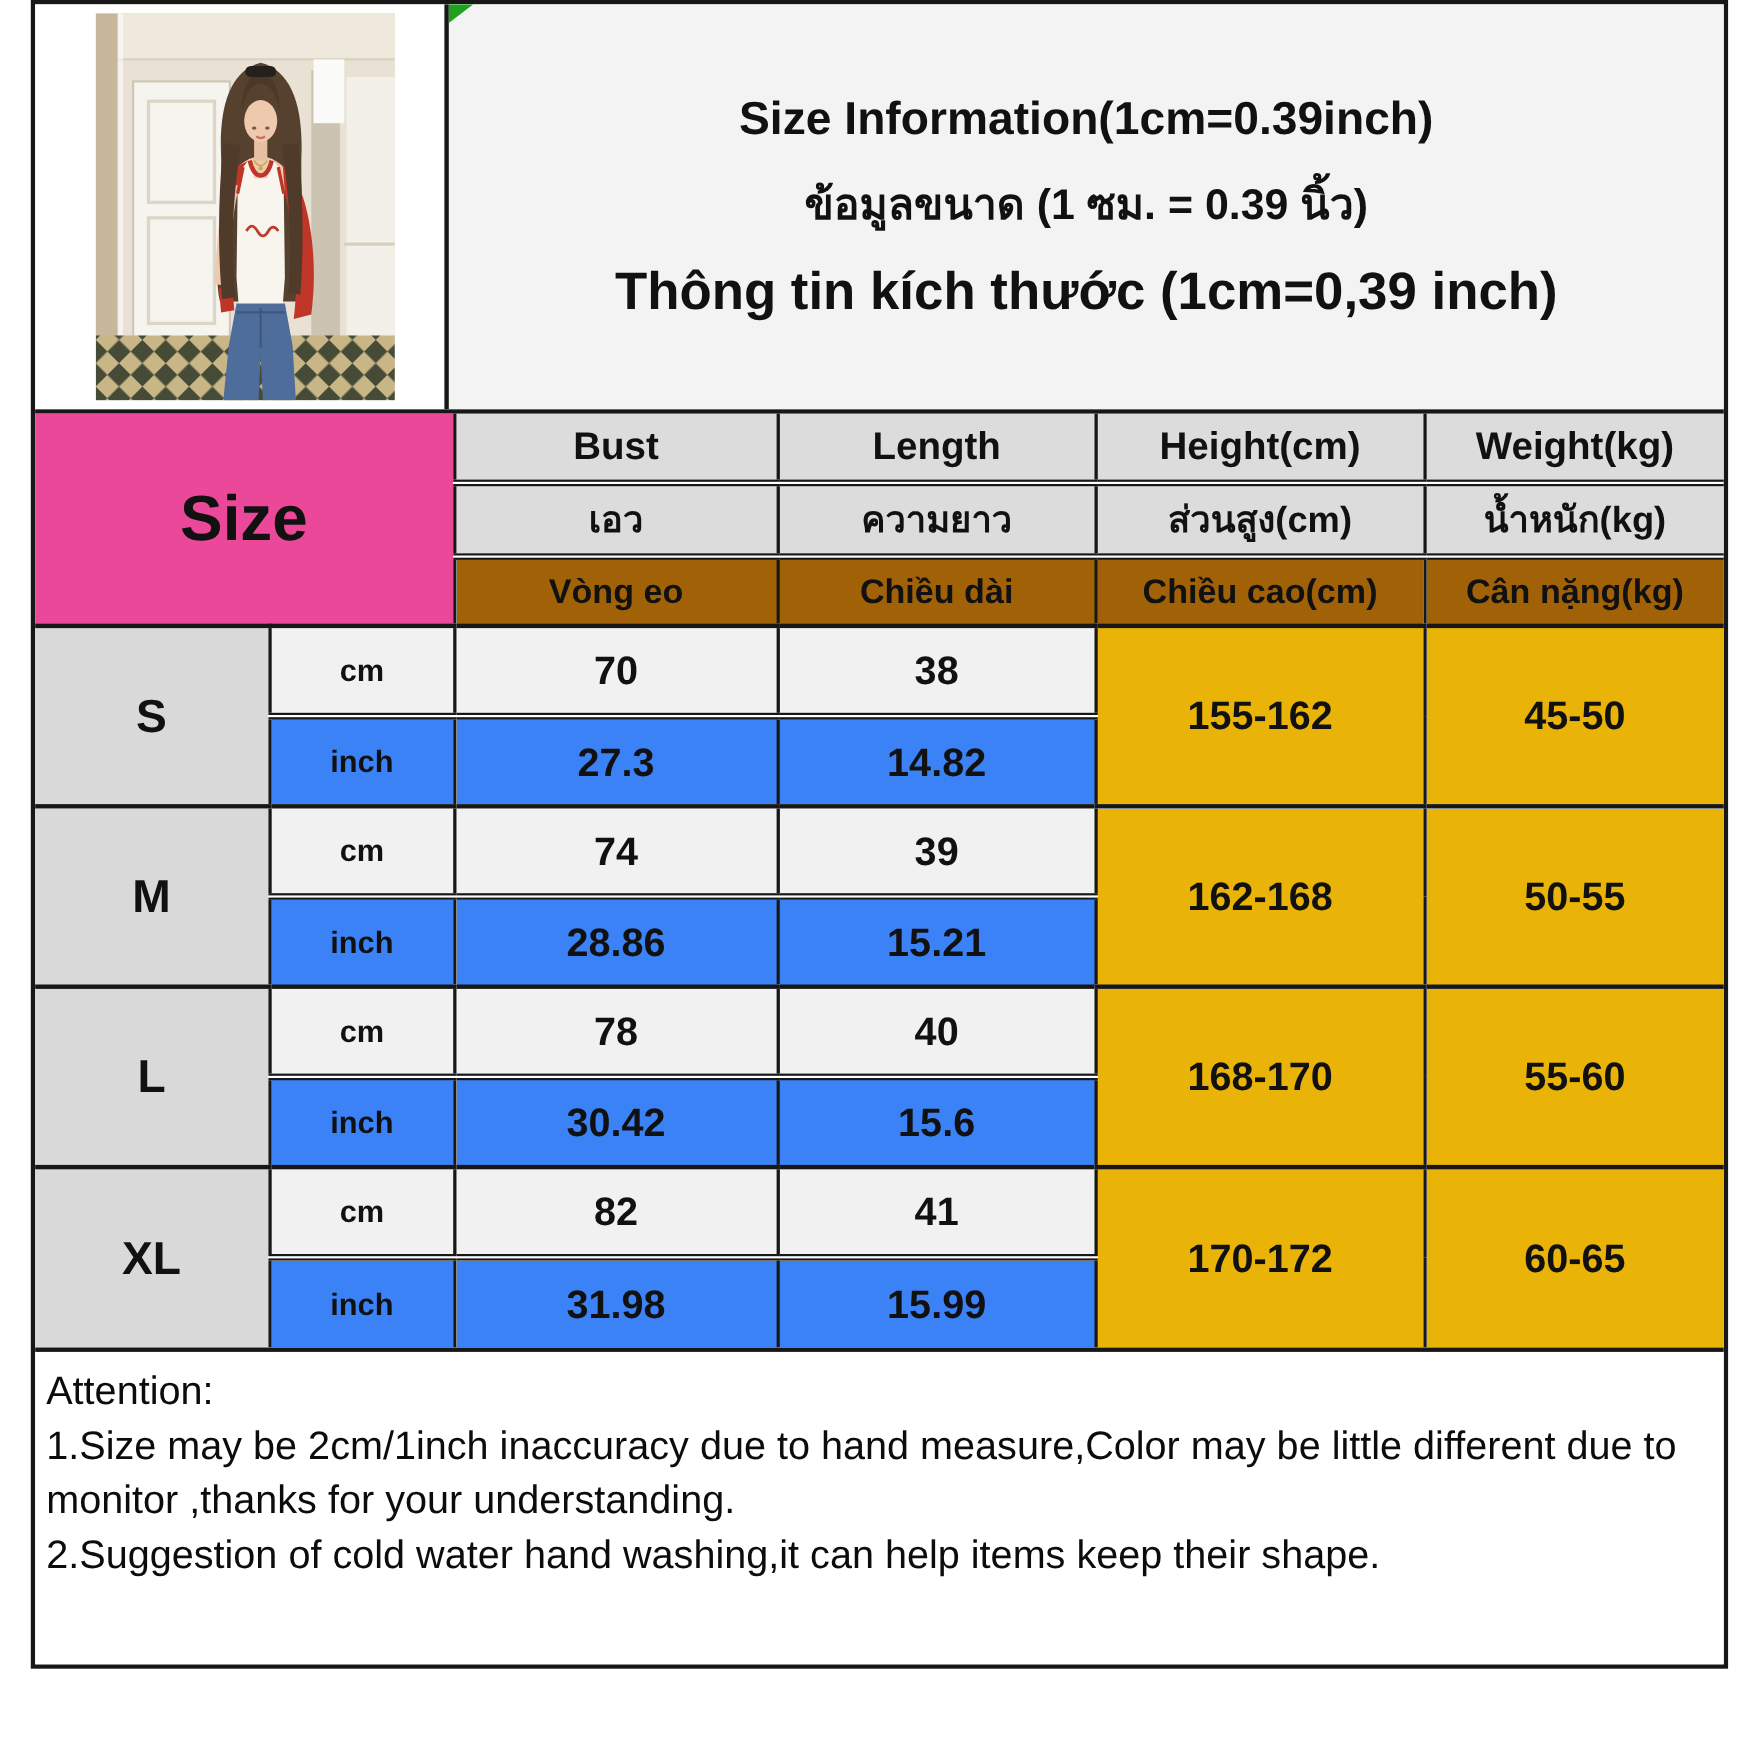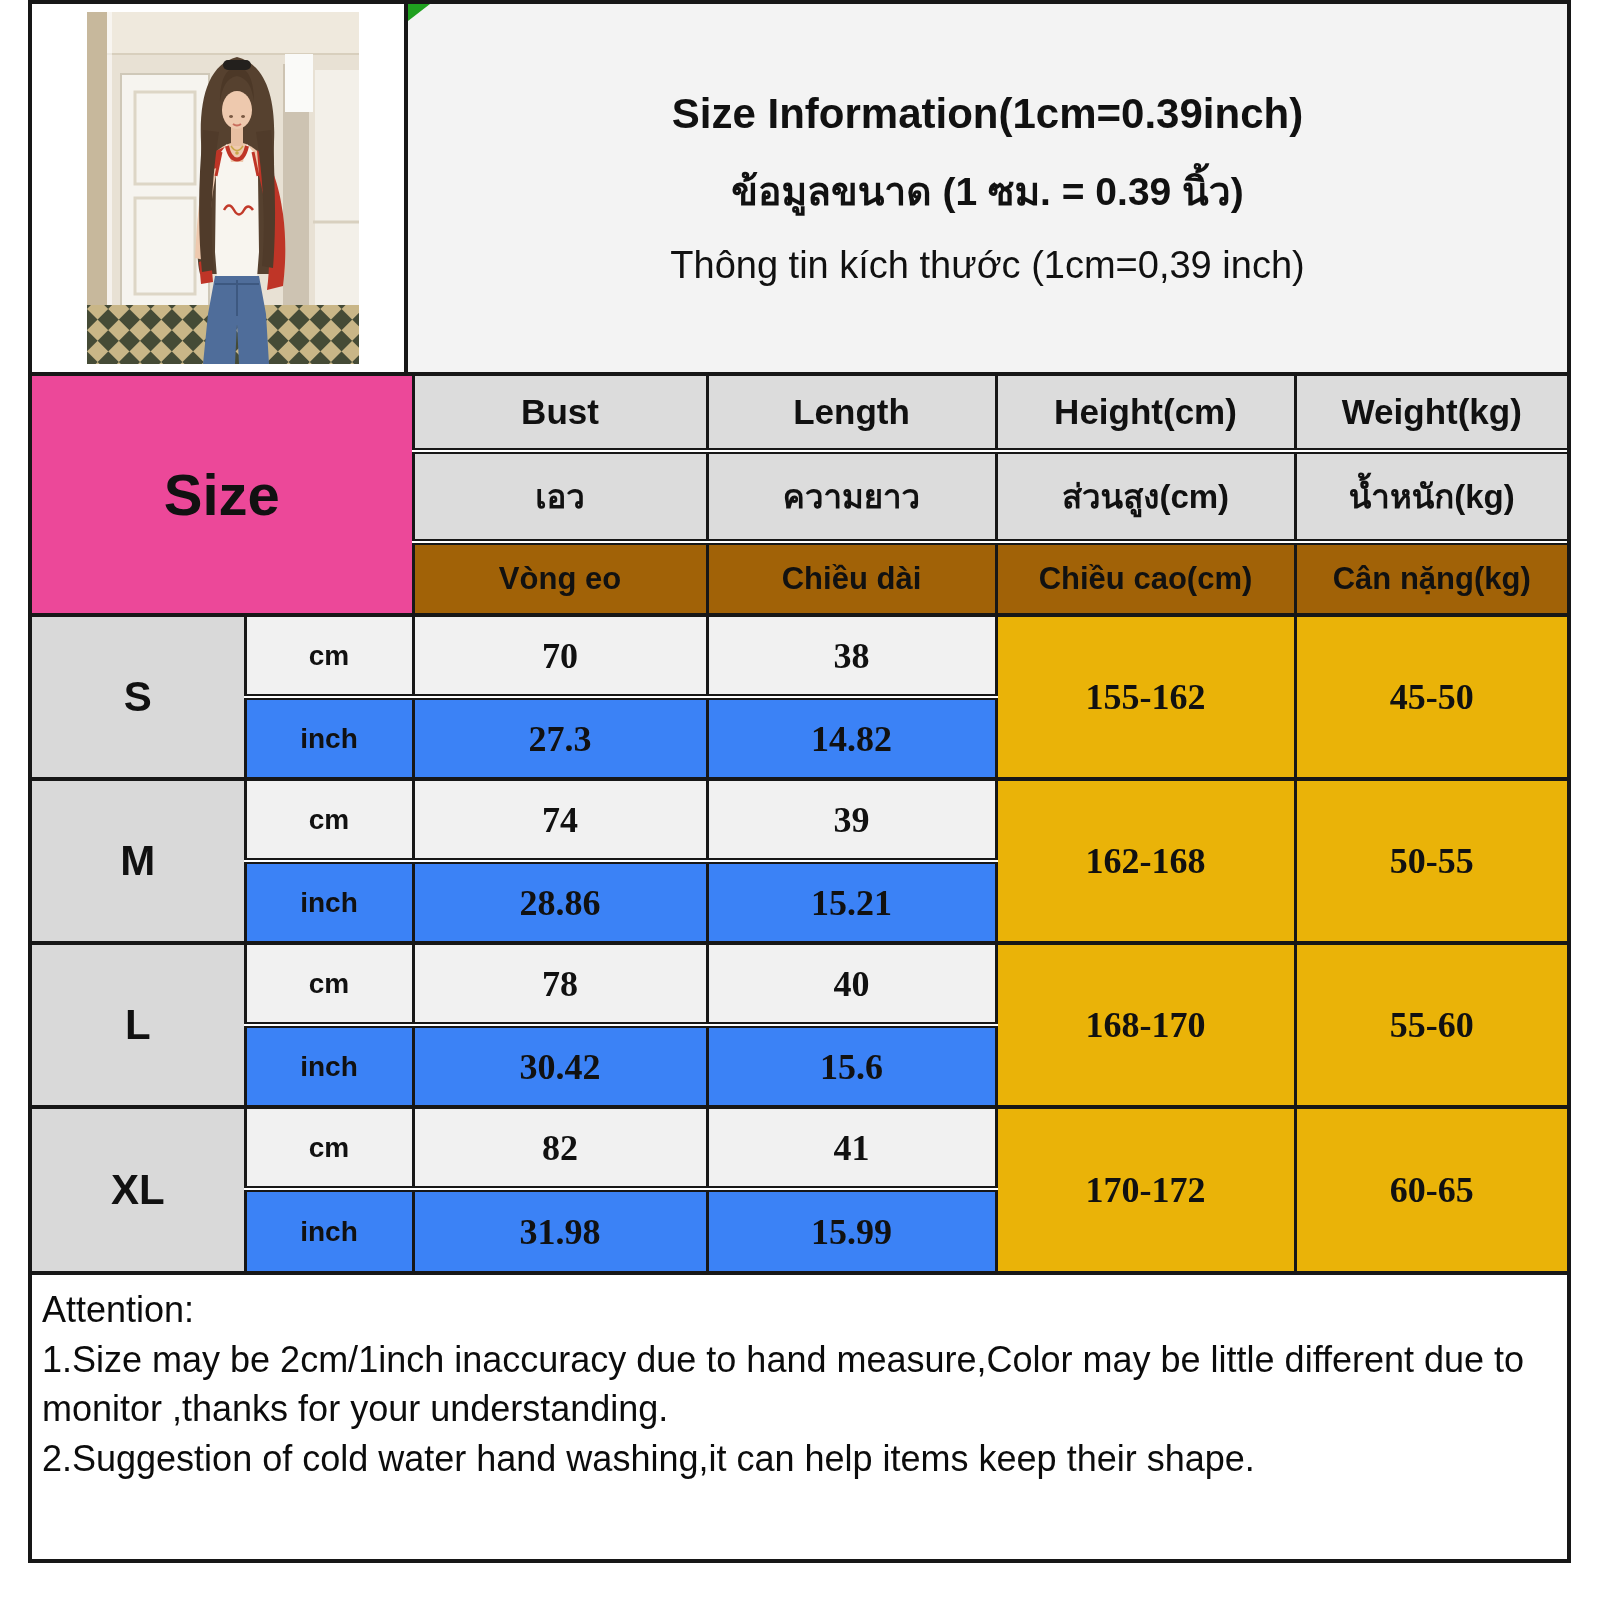--- a/index.html
+++ b/index.html
@@ -14,46 +14,46 @@
   
   .top-row{position:relative;display:flex;height:368px;border-bottom:4px solid #171717;}
   .photo-cell{width:372px;min-width:372px;border-right:4px solid #171717;background:#ffffff;position:relative;}
   .photo-frame{position:absolute;left:55px;top:8px;width:272px;height:352px;overflow:hidden;background:#e8e1d4;}
   .title-cell{
     flex:1;background:#f3f3f3;display:flex;flex-direction:column;justify-content:center;align-items:center;
     gap:22px;text-align:center;
   }
   .title-en{font-size:42px;font-weight:700;letter-spacing:0;}
   .title-th{font-size:39px;font-weight:700;}
-  .title-vi{font-size:38px;font-weight:400;}
+  .title-vi{font-size:48px;font-weight:700;}
   .green-marker{
     position:absolute;left:376px;top:0;width:0;height:0;
     border-top:17px solid #1fa01f;border-right:22px solid transparent;
   }
   
   table.size-table{border-collapse:collapse;table-layout:fixed;width:1535px;}
   table.size-table th,table.size-table td{
-    padding:16px;margin:0;text-align:center;vertical-align:middle;font-weight:700;overflow:hidden;
+    padding:4px;margin:0;text-align:center;vertical-align:middle;font-weight:700;overflow:hidden;
   }
   tr.h-row{height:63px;}
   tr.r-cm,tr.r-inch{height:82px;}
   .v{border-left:3px solid #171717;}
   .bd{border-bottom:6px double #171717;}
   .bs{border-bottom:4px solid #171717;}
   .b0{border-bottom:none;}
   .sub{background:#f1f1f1;}
   .white{background:#3b82f6;}
   .merged{background:#eab308;}
   .size-head{font-size:58px;background:#ec4899;}
   .hdr-en{font-size:35px;background:#dcdcdc;}
   .hdr-th{font-size:33px;background:#dcdcdc;}
   .hdr-vi{font-size:31px;background:#a16207;}
   .letter{font-size:42px;background:#d9d9d9;}
   .unit{font-size:28px;}
-  .val{font-size:36px;font-family:Liberation Serif, serif;}
+  .val{font-size:36px;}
   
   .attention{
     border-top:4px solid #171717;height:288px;background:#ffffff;
     padding:10px 12px 0 10px;box-sizing:border-box;
     font-size:36px;font-weight:400;line-height:1.38;text-align:left;color:#0c0c0c;
   }
   .attention p{margin:0;}
 </style>
 </head>
 <body>

